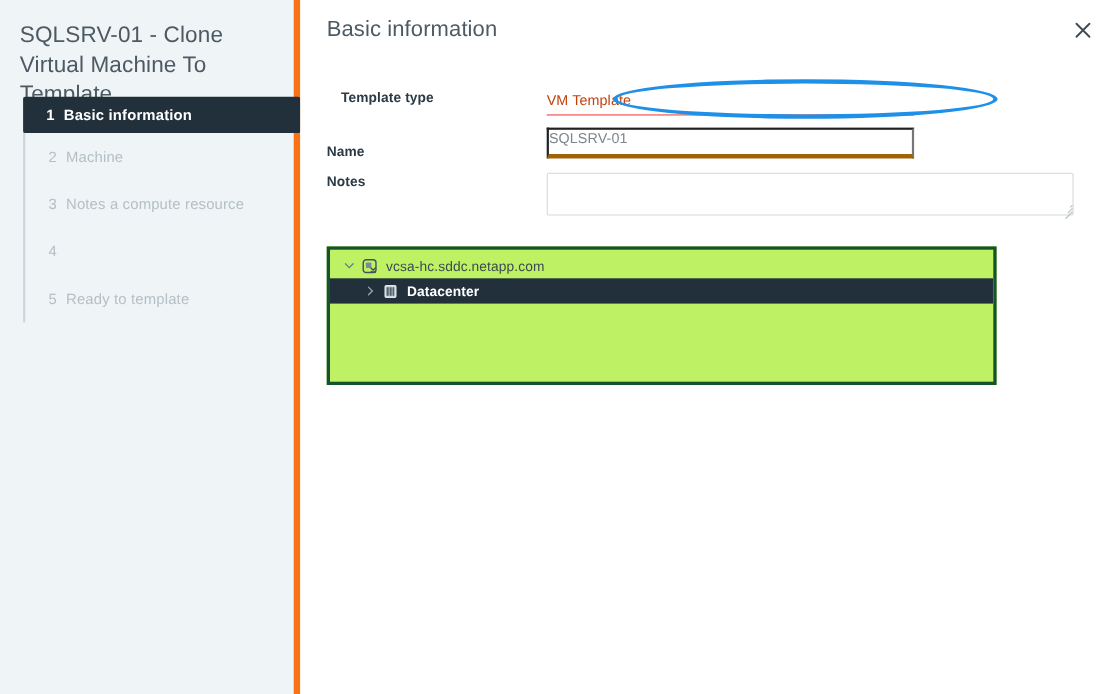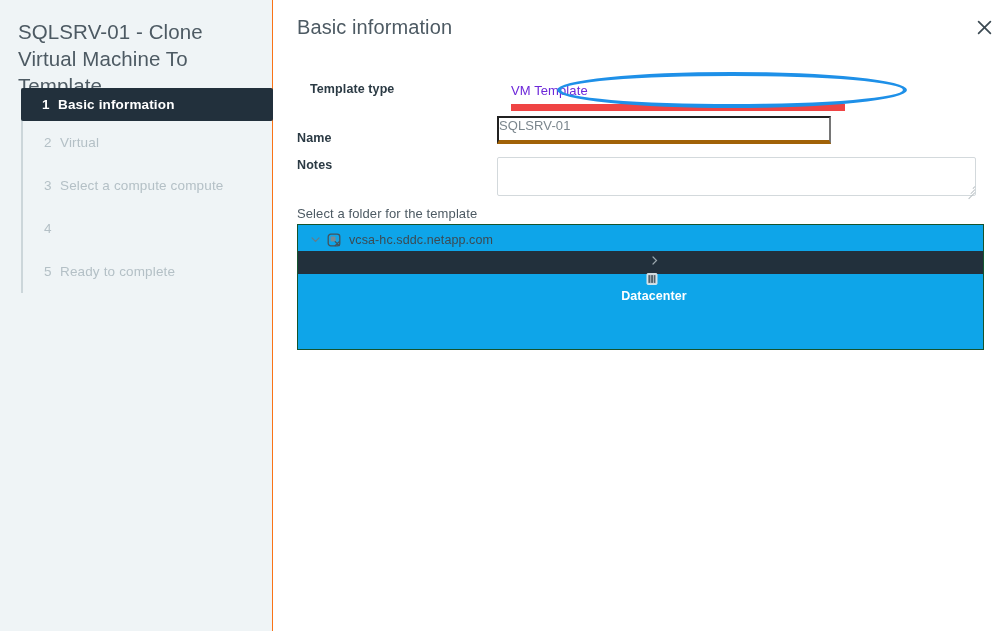--- a/index.html
+++ b/index.html
@@ -20,21 +20,21 @@
     background: #ffffff;
   }
 
   
   #sidebar {
     position: absolute;
     left: 0; top: 0;
     width: 273px;
     height: 631px;
     background: #eff4f6;
-    border-right: 1px solid #f97316;
+    border-right: 6px solid #f97316;
   }
 
   #wizard-title {
     position: absolute;
     left: 18px;
     top: 18px;
     width: 248px;
     font-size: 20.5px;
     line-height: 27px;
     font-weight: 400;
@@ -120,27 +120,27 @@
     color: #2b3a44;
     letter-spacing: 0.1px;
   }
 
   #lbl-template-type { left: 24px; top: 82px; margin-left: 13px; }
   #lbl-name          { left: 24px; top: 131px; }
   #lbl-notes         { left: 24px; top: 158px; }
 
   #val-template-type {
     position: absolute;
-    left: 238px;
+    left: 224px;
     top: 83px;
     width: 334px;
     font-size: 13px;
-    color: #6d28d9;
+    color: #c2410c;
     padding-bottom: 6px;
-    border-bottom: 7px solid #ef4444;
+    border-bottom: 1px solid #ef4444;
     letter-spacing: 0.1px;
   }
 
   #val-name {
     position: absolute;
     left: 224px;
     top: 116px;
     width: 334px;
     font-size: 13px;
     color: #7b868d;
@@ -197,39 +197,39 @@
     top: 206px;
     font-size: 13px;
     color: #4d5a63;
     letter-spacing: 0.1px;
   }
 
   #tree-panel {
     position: absolute;
     left: 24px;
     top: 224px;
-    width: 687px;
+    width: 609px;
     height: 126px;
-    border: 1px solid #14532d;
-    background: #0ea5e9;
+    border: 3px solid #14532d;
+    background: #bef264;
     overflow: hidden;
   }
 
   .tree-row {
     position: relative;
     height: 23px;
     display: flex;
     align-items: center;
     font-size: 12.5px;
     color: #3c4a53;
     letter-spacing: 0.1px;
     cursor: pointer;
   }
   .tree-row.lvl0 { padding-left: 8px; margin-top: 3px; }
-  .tree-row.lvl1 { padding-left: 27px; flex-direction: column; }
+  .tree-row.lvl1 { padding-left: 27px; }
 
   .tree-row.selected {
     background: #22303c;
     color: #ffffff;
     font-weight: bold;
   }
 
   .twisty {
     width: 18px;
     flex: 0 0 18px;
@@ -283,35 +283,35 @@
 
     <div id="steps">
 
       <div class="step active">
         <span class="num">1</span>
         <span class="txt">Basic information</span>
       </div>
 
       <div class="step">
         <span class="num">2</span>
-        <span class="txt">Virtual</span>
+        <span class="txt">Machine</span>
       </div>
 
       <div class="step">
         <span class="num">3</span>
-        <span class="txt">Select a compute compute</span>
+        <span class="txt">Notes a compute resource</span>
       </div>
 
       <div class="step">
         <span class="num">4</span>
       </div>
 
       <div class="step">
         <span class="num">5</span>
-        <span class="txt">Ready to complete</span>
+        <span class="txt">Ready to template</span>
       </div>
 
     </div>
   </div>
 
   <div id="main">
 
     <div id="panel-title">Basic information</div>
 
     <div id="close-btn">
@@ -327,21 +327,20 @@
     <input id="val-name" type="text" value="SQLSRV-01" style="">
 
     <div class="form-label" id="lbl-notes">Notes</div>
     <textarea id="notes-box" placeholder="" style=""></textarea>
     <div id="notes-resize">
       <i></i>
         <i></i>
         <i></i>
     </div>
 
-    <div id="tree-caption">Select a folder for the template</div>
 
     <div id="tree-panel">
 
       <div class="tree-row lvl0">
         <span class="twisty">
           <svg width="9" height="9" viewBox="0 0 9 9">
             <path d="M1 2.8 L4.5 6.3 L8 2.8" fill="none" stroke="currentColor" stroke-width="1.2" stroke-linecap="round"></path>
           </svg>
         </span>
         <span class="tree-icon">

